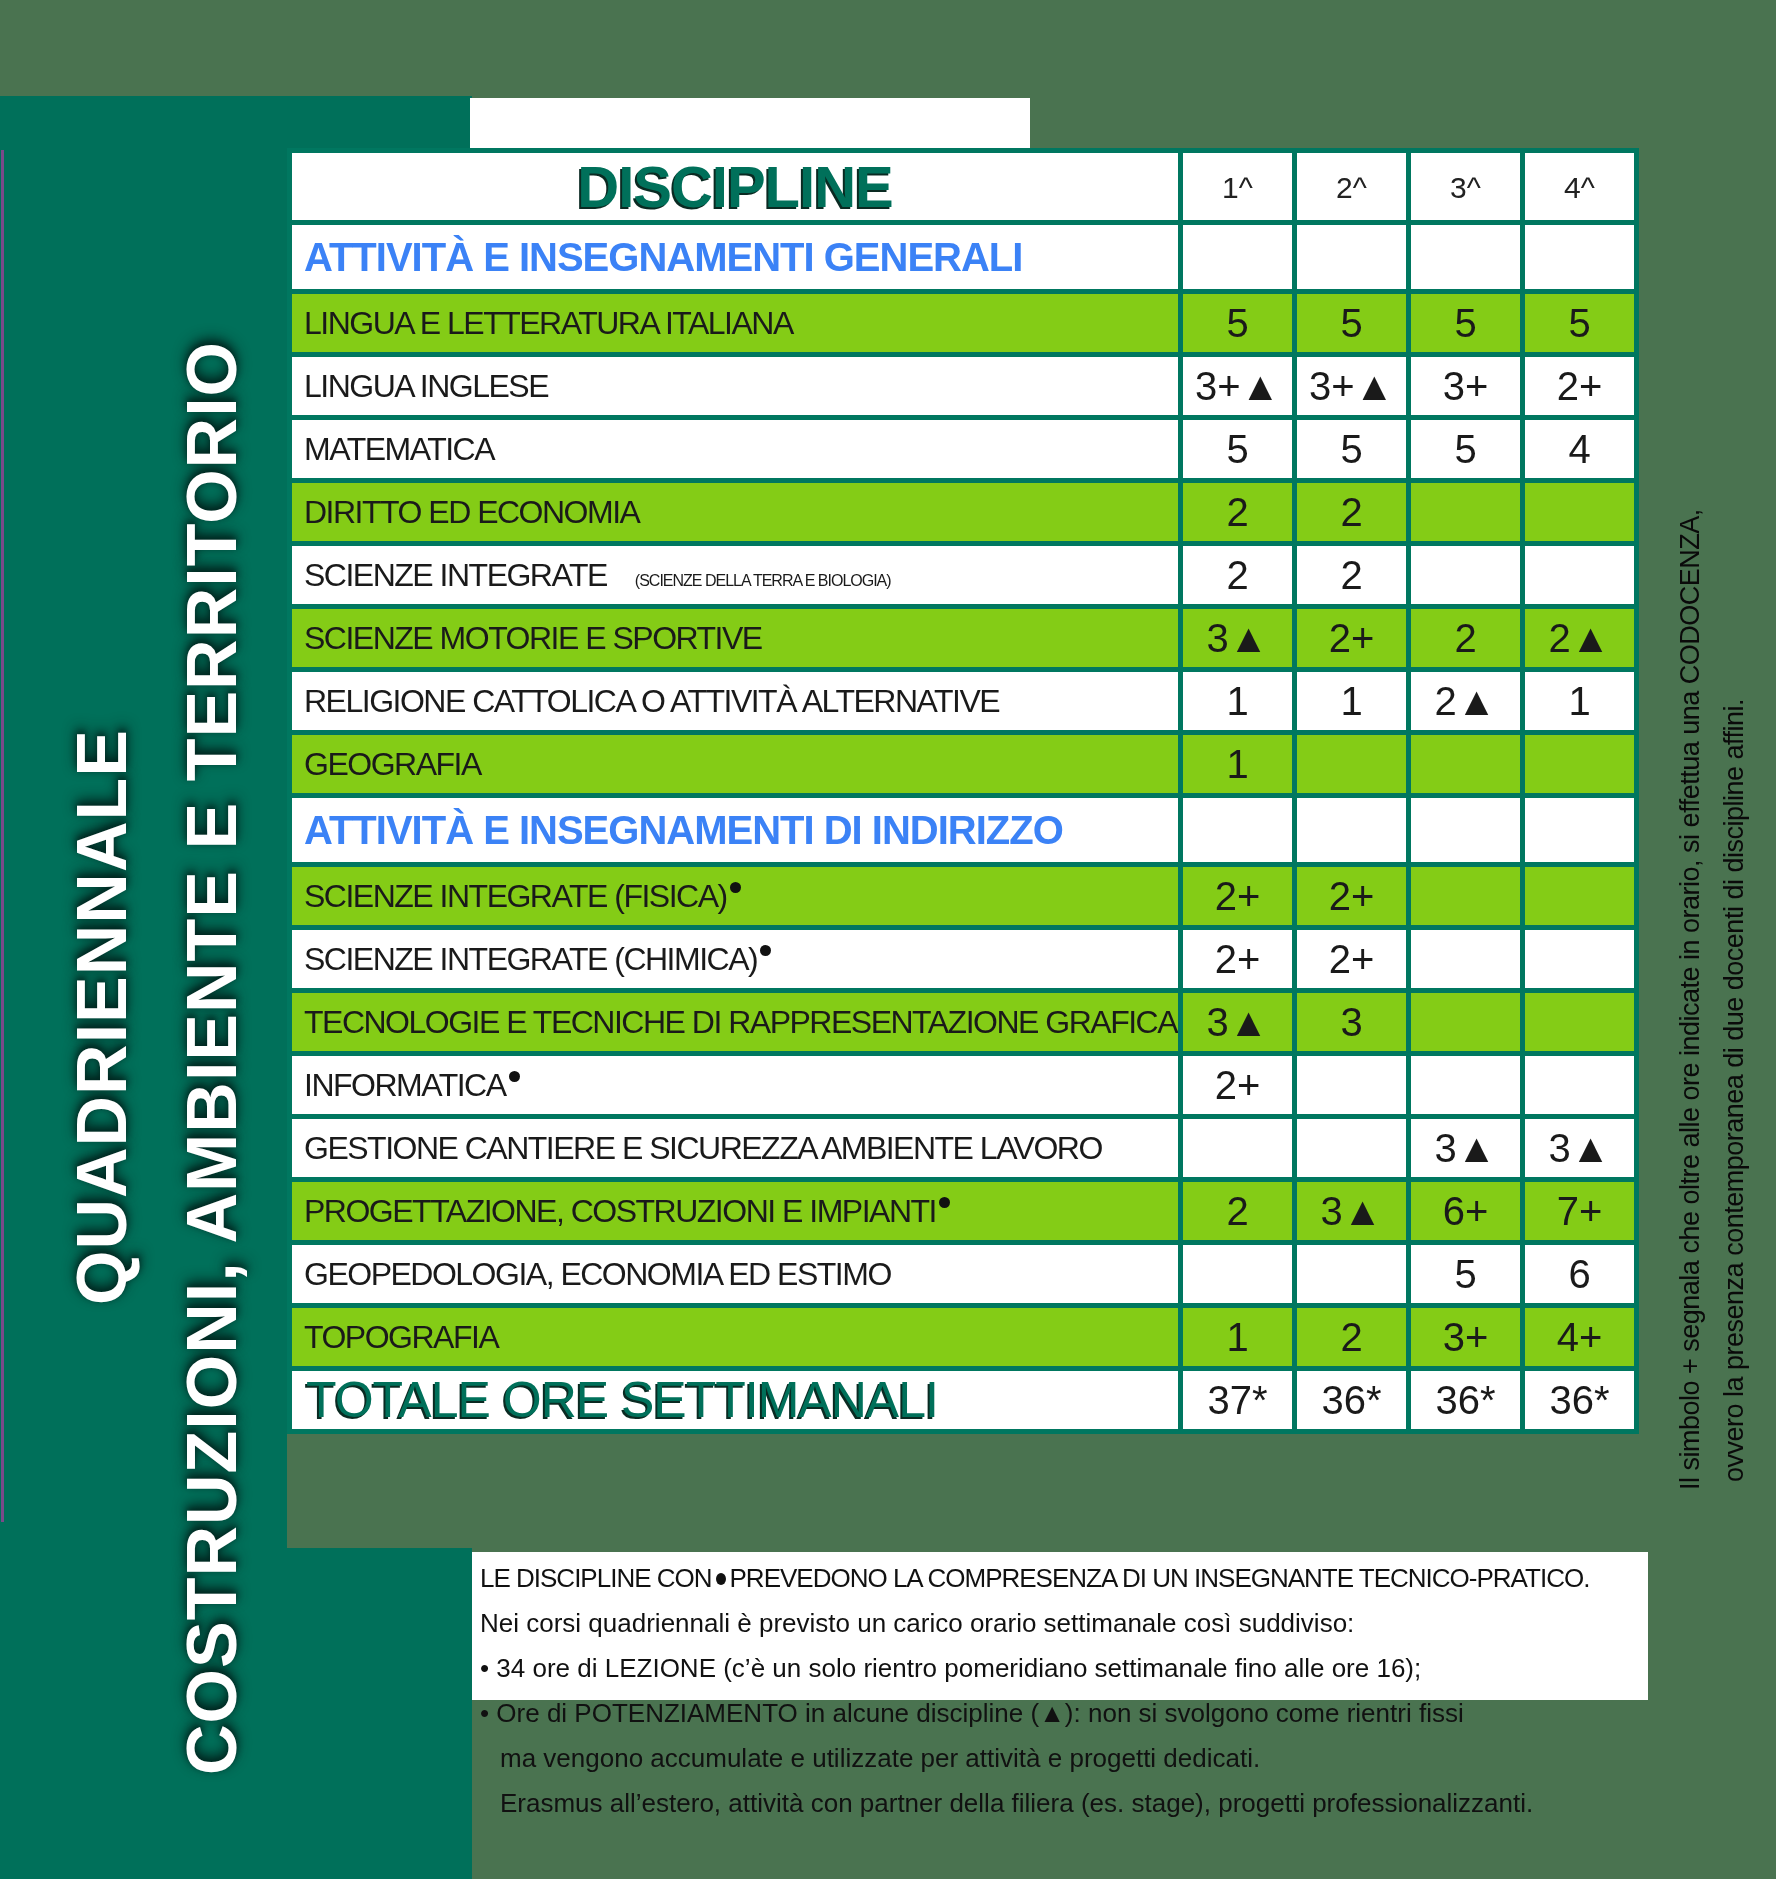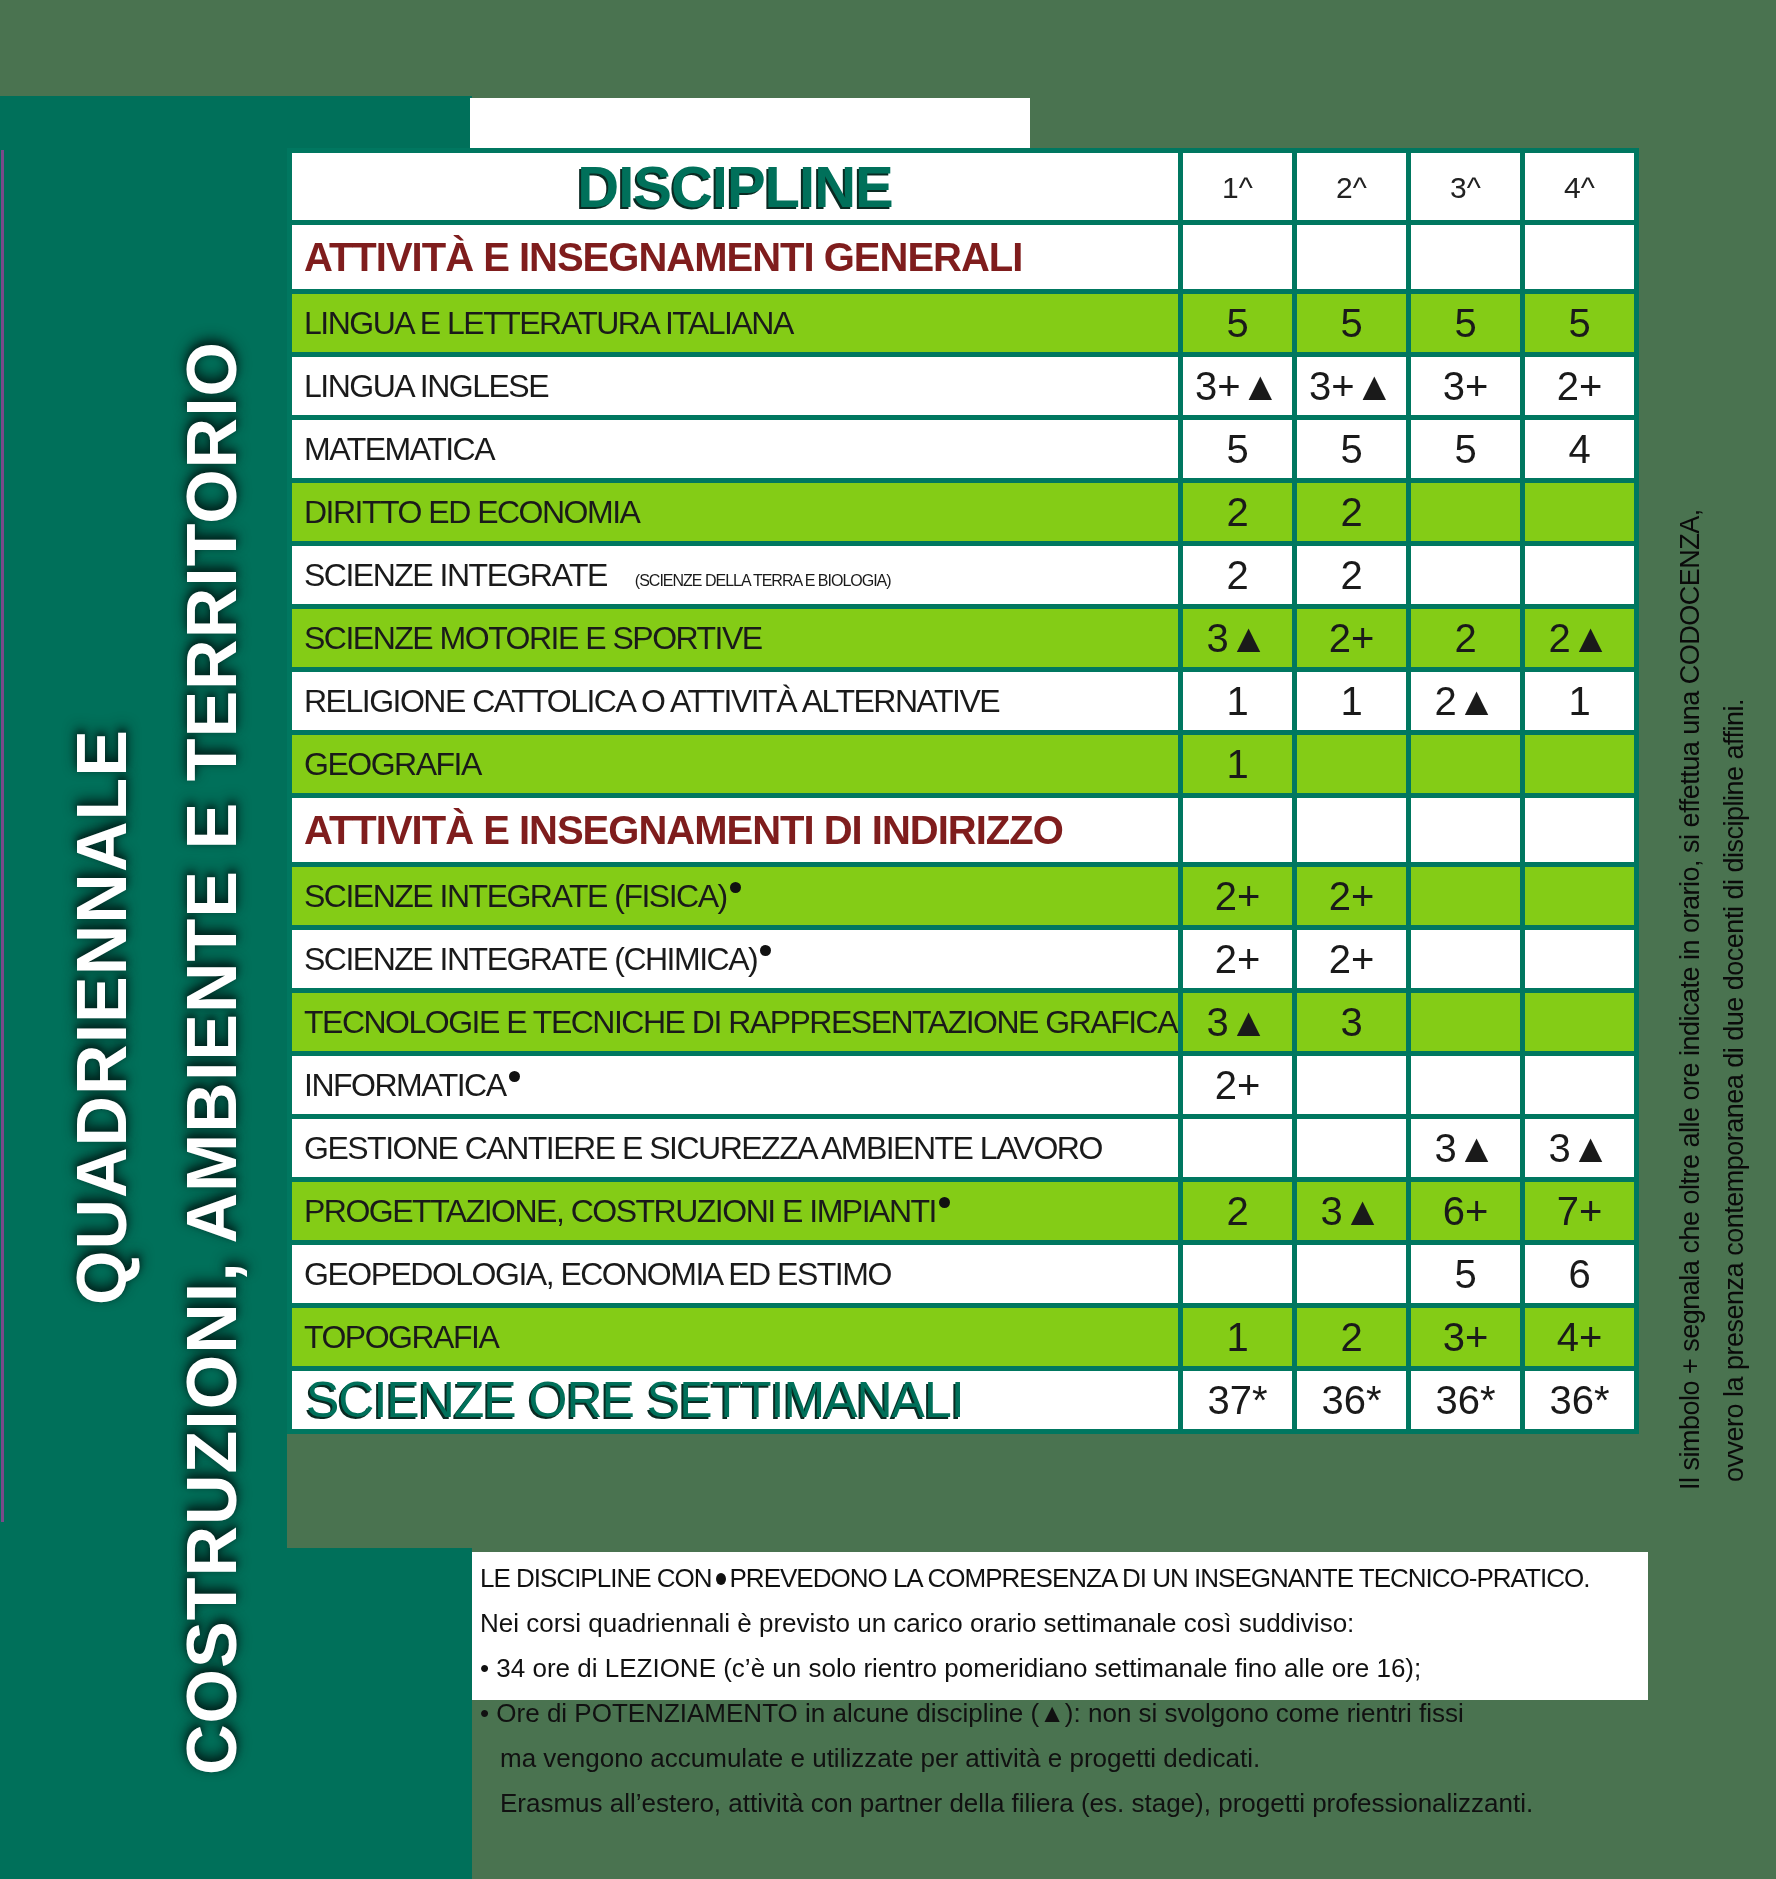--- a/index.html
+++ b/index.html
@@ -34,21 +34,21 @@
   }
   table.grid col.c0 { width:891px; }
   table.grid col.cn { width:114px; }
   tr.hdr th { height:64px; background:#fff; }
   tr.hdr th.title {
     font-size:58px; color:#00705a; font-weight:bold; text-align:center;
     text-shadow: -2px 2px 0 #0a2a22; letter-spacing:-1px;
   }
   tr.hdr th.yr { font-size:30px; font-weight:normal; color:#222; padding-top:2px; }
   tr.sect td { background:#fff; height:64px; }
-  tr.sect td.label { font-size:40px; font-weight:bold; color:#7f1d1d; padding-left:12px; transform-origin:left center; letter-spacing:-1px; font-family:"Liberation Sans Narrow","Liberation Sans",sans-serif; }
+  tr.sect td.label { font-size:40px; font-weight:bold; color:#3b82f6; padding-left:12px; transform-origin:left center; letter-spacing:-1px; font-family:"Liberation Sans Narrow","Liberation Sans",sans-serif; }
   tr.row td { background:#fff; }
   tr.row.alt td { background:#84cc16; }
   tr.row td.label { font-size:32px; color:#1a1a1a; padding-left:12px; letter-spacing:-1.5px; }
   td.label .note { font-size:16px; margin-left:28px; letter-spacing:-1px; }
   td.label .dot { display:inline-block; width:11px; height:11px; border-radius:50%; background:#111; vertical-align:top; margin-left:3px; margin-top:4px; }
   td.val { text-align:center; font-size:40px; color:#1a1a1a; }
   tr.total td { background:#fff; height:58px; }
   tr.total td.label { font-size:50px; color:#00705a; padding-left:14px; text-shadow:-2px 2px 0 #0a2a22; letter-spacing:-1px; }
   tr.total td.val { font-size:40px; }
 
@@ -215,21 +215,21 @@
           <td class="val">6</td>
         </tr>
         <tr class="row alt">
           <td class="label"><span>TOPOGRAFIA</span></td>
           <td class="val">1</td>
           <td class="val">2</td>
           <td class="val">3+</td>
           <td class="val">4+</td>
         </tr>
         <tr class="total">
-          <td class="label">SCIENZE ORE SETTIMANALI</td>
+          <td class="label">TOTALE ORE SETTIMANALI</td>
           <td class="val">37*</td>
           <td class="val">36*</td>
           <td class="val">36*</td>
           <td class="val">36*</td>
         </tr>
       </tbody>
   </table>
 </div>
 
 <div class="notes-box"></div>

